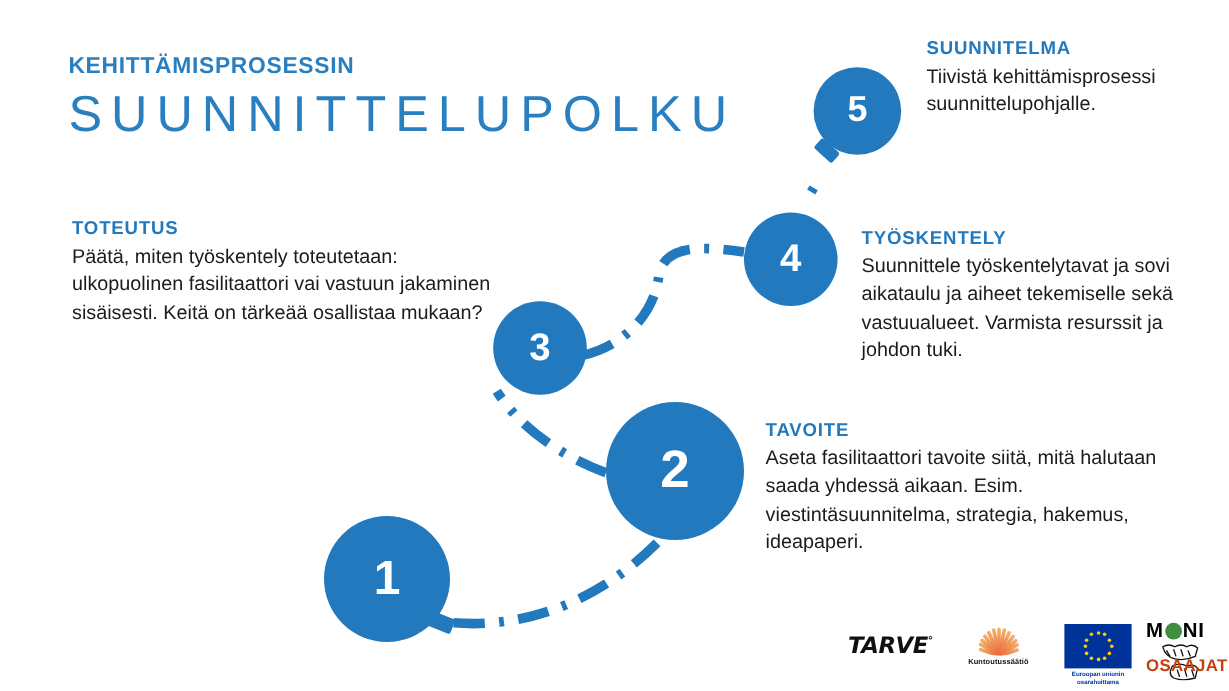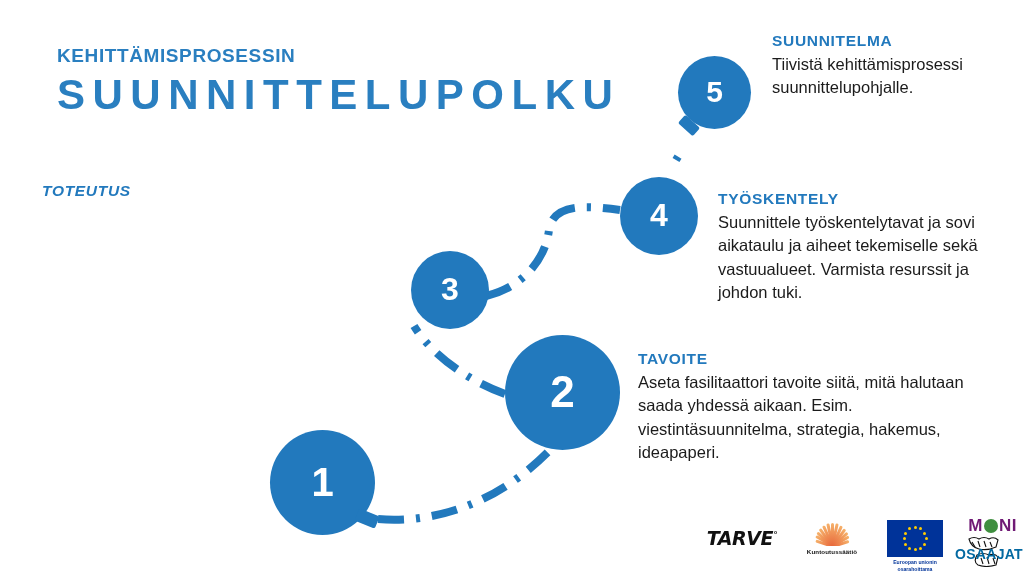--- a/index.html
+++ b/index.html
@@ -11,21 +11,21 @@
   }
   #canvas { position: relative; width: 1024px; height: 576px; background: #fff; }
 
   
   .title-block { position: absolute; left: 57px; top: 46px; }
   .title-small {
     font-size: 19px; font-weight: bold; color: #2a7fc0;
     letter-spacing: 0.6px; line-height: 1.05;
   }
   .title-big {
-    font-size: 42px; font-weight: 700; color: #2a7fc0;
+    font-size: 42px; font-weight: 400; color: #2a7fc0;
     letter-spacing: 7.5px; line-height: 1.15; margin-top: 5px;
   }
 
   
   #pathlayer { position: absolute; left: 0; top: 0; width: 1024px; height: 576px; }
 
   
   .node {
     position: absolute; border-radius: 50%;
     background: #2279bd;
@@ -80,31 +80,31 @@
   .eu-star {
     position: absolute; width: 3px; height: 3px; background: #ffcc00;
     border-radius: 50%;
   }
   .eu-label {
     font-size: 5.1px; color: #003399; font-weight: bold; line-height: 1.35;
   }
 
   .logo-moni { left: 262px; top: 2px; width: 62px; height: 54px; }
   .moni-top {
-    font-size: 17px; font-weight: bold; color: #701a75;
-    letter-spacing: 0.5px; line-height: 1; text-align: right;
+    font-size: 17px; font-weight: bold; color: #000000;
+    letter-spacing: 0.5px; line-height: 1; text-align: left;
     position: relative; z-index: 2;
   }
   .moni-o {
     display: inline-block; width: 14px; height: 14px;
     background: #3f8f3f; border-radius: 50%;
     vertical-align: -2px; margin: 0 1px;
   }
   .moni-bot {
-    font-size: 14px; font-weight: bold; color: #0369a1;
+    font-size: 14px; font-weight: bold; color: #c2410c;
     letter-spacing: 0.3px; line-height: 1; text-align: center;
     margin-top: 13px; position: relative; z-index: 2;
   }
   .moni-hands {
     position: absolute; left: 6px; top: 16px; width: 50px; height: 34px;
     z-index: 1;
   }
 </style>
 </head>
 <body>
@@ -152,22 +152,23 @@
   <div class="block" style="left:772px; top:32px; width:232px;">
     <div class="head">SUUNNITELMA</div>
     <div class="body">Tiivistä kehittämisprosessi suunnittelupohjalle.</div>
   </div>
 
   <div class="block" style="left:718px; top:190px; width:290px;">
     <div class="head">TYÖSKENTELY</div>
     <div class="body">Suunnittele työskentelytavat ja sovi aikataulu ja aiheet tekemiselle sekä vastuualueet. Varmista resurssit ja johdon tuki.</div>
   </div>
 
-  <div class="block" style="left:42px; top:182px; width:365px;font-style:italic;">
+  <div class="block" style="left:60px; top:182px; width:365px;">
     <div class="head">TOTEUTUS</div>
+    <div class="body">Päätä, miten työskentely toteutetaan: ulkopuolinen fasilitaattori vai vastuun jakaminen sisäisesti. Keitä on tärkeää osallistaa mukaan?</div>
   </div>
 
   <div class="block" style="left:638px; top:350px; width:360px;">
     <div class="head">TAVOITE</div>
     <div class="body">Aseta fasilitaattori tavoite siitä, mitä halutaan saada yhdessä aikaan. Esim. viestintäsuunnitelma, strategia, hakemus, ideapaperi.</div>
   </div>
 
 
   <div class="logos">
 

